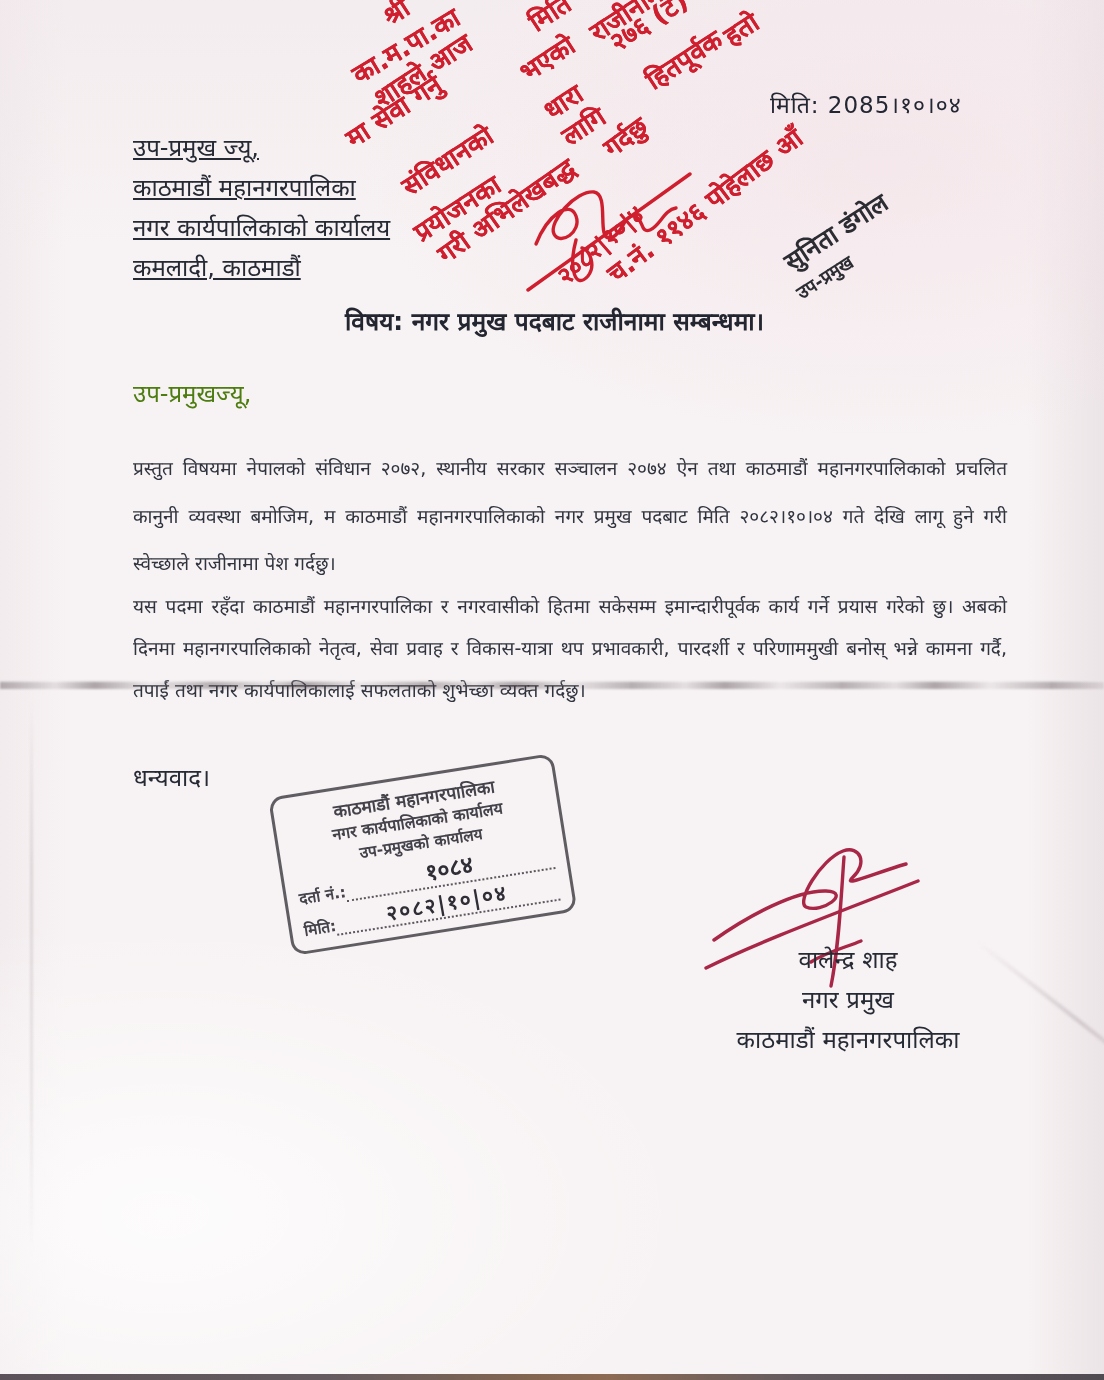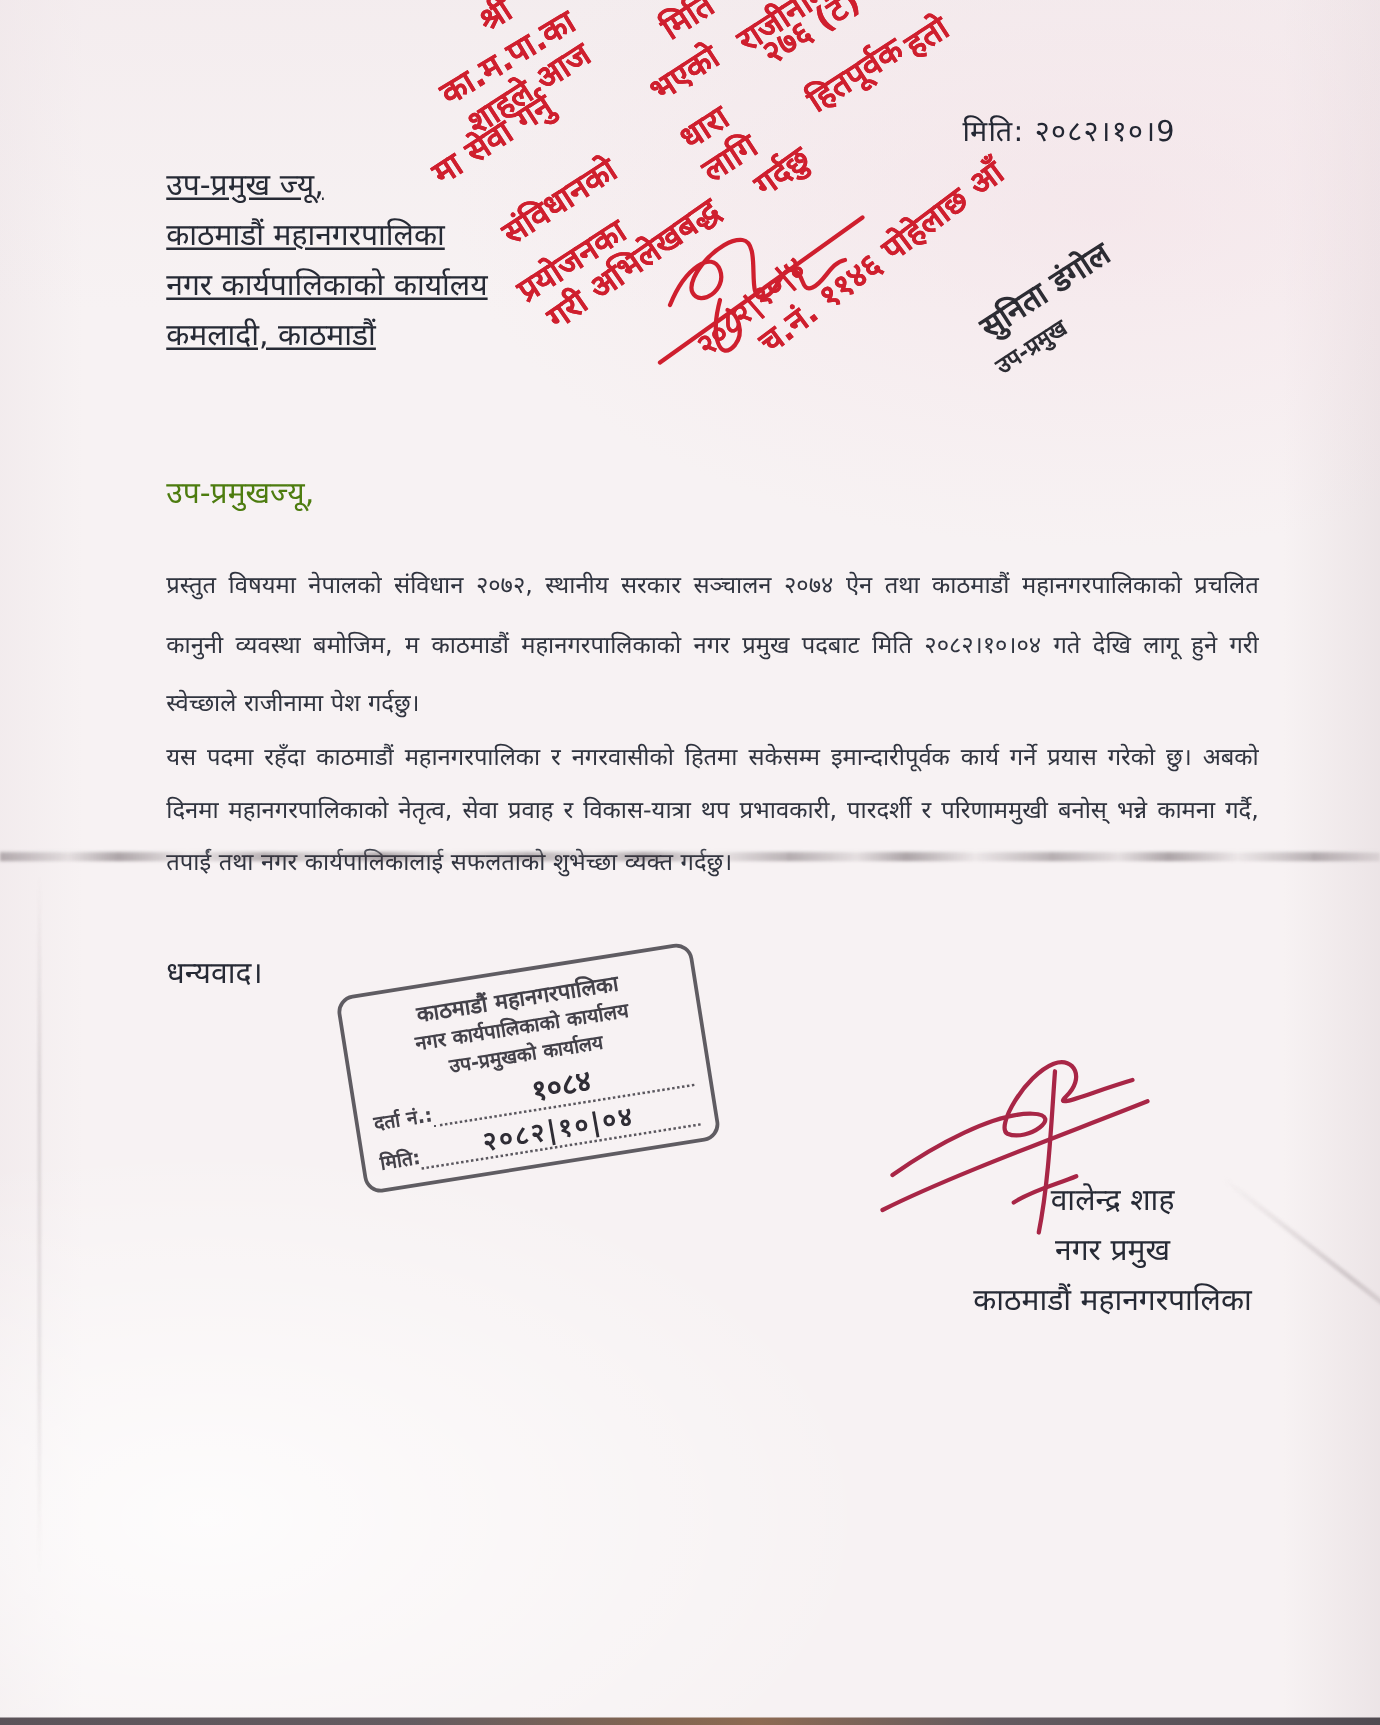--- a/index.html
+++ b/index.html
@@ -51,21 +51,21 @@
   .date-line{left:770px;top:88px;font-size:23px;letter-spacing:1px;color:#232733;}
   .addr{left:133px;top:128px;font-size:24px;line-height:40px;color:#262a35;}
   .addr div{white-space:nowrap;text-decoration:underline;}
   .subject{left:345px;top:304px;font-size:24.5px;font-weight:bold;color:#232630;white-space:nowrap;}
   .saluta{left:133px;top:376px;font-size:24px;color:#4d7c0f;}
   .para{left:133px;top:0;width:874px;font-size:19px;text-align:justify;color:#30343f;}
   .p1{top:426px;line-height:47.5px;}
   .p2{top:566px;line-height:42px;}
   .closing{left:133px;top:760px;font-size:24px;color:#262a35;}
 
-  .signblock{left:740px;top:940px;width:300px;text-align:center;font-size:24px;line-height:40px;color:#262a35;}
+  .signblock{left:698px;top:940px;width:300px;text-align:center;font-size:24px;line-height:40px;color:#262a35;}
 
   
   .stamp{
     left:268px;top:798px;width:258px;
     transform:rotate(-9deg);transform-origin:left top;
     border:3px solid rgba(68,66,72,.85);
     border-radius:14px;
     padding:8px 12px 10px 12px;
     color:#44424a;
   }
@@ -116,29 +116,30 @@
         <path d="M18,96 C30,66 52,52 58,68 C64,84 42,98 36,86 C30,74 58,42 76,44 C92,46 78,92 92,90 C104,88 106,66 116,68 C126,70 122,86 132,82 C142,78 146,62 158,60"></path>
         <path d="M58,92 C50,122 58,142 70,128 C78,118 72,102 64,100"></path>
         <path d="M10,142 L172,26"></path>
       </g>
     </svg>
   </div>
 
   <span class="blacknote" style="left:786px;top:246px;font-size:25px;transform:rotate(-33deg);">सुनिता डंगोल</span>
   <span class="blacknote" style="left:798px;top:282px;font-size:18px;transform:rotate(-33deg);">उप-प्रमुख</span>
 
-  <div class="abs date-line">मिति: २०८२।१०।9</div>
+  <div class="abs date-line">मिति: 2085।१०।०४</div>
 
   <div class="abs addr">
     <div>उप-प्रमुख ज्यू,</div>
     <div>काठमाडौं महानगरपालिका</div>
     <div>नगर कार्यपालिकाको कार्यालय</div>
     <div>कमलादी, काठमाडौं</div>
   </div>
 
+  <div class="abs subject">विषय:  नगर प्रमुख पदबाट राजीनामा सम्बन्धमा।</div>
 
   <div class="abs saluta">उप-प्रमुखज्यू,</div>
 
   <p class="abs para p1">प्रस्तुत विषयमा नेपालको संविधान २०७२, स्थानीय सरकार सञ्चालन २०७४ ऐन तथा काठमाडौं महानगरपालिकाको प्रचलित कानुनी व्यवस्था बमोजिम, म काठमाडौं महानगरपालिकाको नगर प्रमुख पदबाट  मिति २०८२।१०।०४ गते देखि लागू हुने गरी स्वेच्छाले राजीनामा पेश गर्दछु।</p>
   <p class="abs para p2">यस पदमा रहँदा काठमाडौं महानगरपालिका र नगरवासीको हितमा सकेसम्म इमान्दारीपूर्वक कार्य गर्ने प्रयास गरेको छु।  अबको दिनमा महानगरपालिकाको नेतृत्व, सेवा प्रवाह र विकास-यात्रा थप प्रभावकारी, पारदर्शी र परिणाममुखी बनोस् भन्ने कामना गर्दै, तपाईं तथा नगर कार्यपालिकालाई सफलताको शुभेच्छा व्यक्त गर्दछु।</p>
 
   <div class="crease-h"></div>
   <div class="crease-v"></div>
   <div class="crease-d"></div>
 

